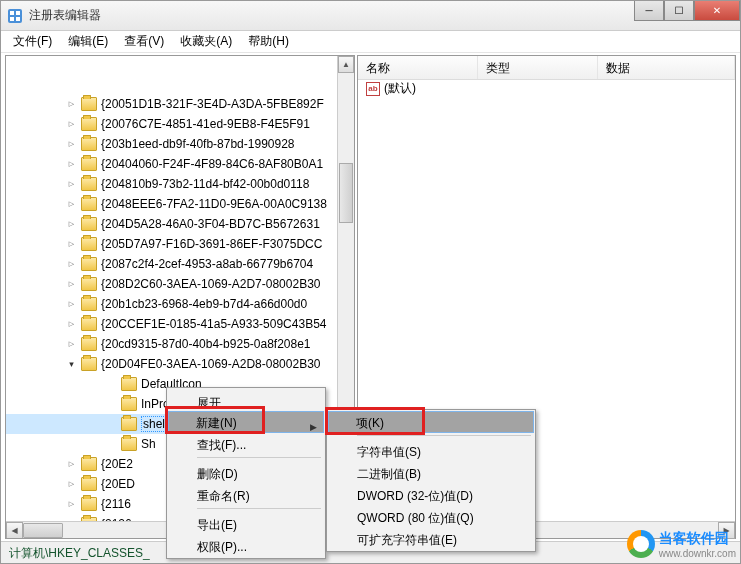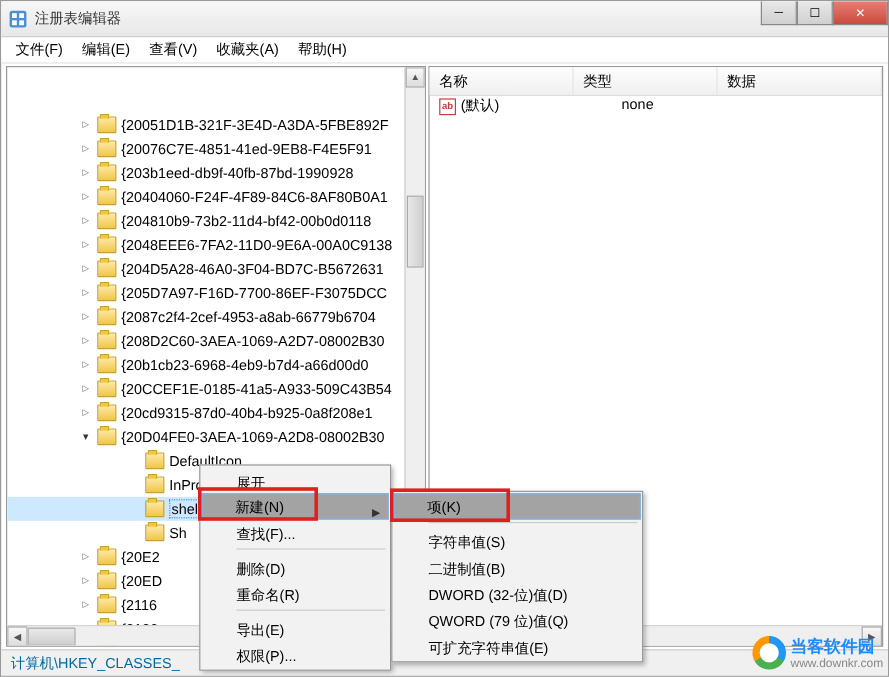--- a/index.html
+++ b/index.html
@@ -51,21 +51,21 @@
 .list-row { display:flex; height:20px; align-items:flex-start;gap:32px; }
 .list-row .cell { padding: 0 8px; }
 .list-row .cell.name { width:120px; display:flex; align-items:center; gap:4px;}
 .list-row .cell.type { width:120px; }
 .list-row .cell.data { flex:1; }
 .reg-icon { width:14px; height:14px; border:1px solid #c04040; display:flex; align-items:center; justify-content:center; font-size:8px; color:#c04040; font-weight:bold; background:#fff;}
 .list-hscroll { position:absolute; left:0; right:0; bottom:0; height:17px; background:#efefef; border-top:1px solid #ccc; display:flex;}
 .list-hscroll .arrow { width:17px; height:17px; background:linear-gradient(#f7f7f7,#ddd); border:1px solid #aaa; display:flex;align-items:center;justify-content:center;font-size:8px;color:#555;}
 .list-hscroll .track { flex:1; background:#efefef;}
 
-.statusbar { position:absolute; left:0; right:0; bottom:0; height:22px; background:#f0f0f0; border-top:1px solid #ccc; font-size:12px; padding:3px 8px; color:#0369a1;}
+.statusbar { position:absolute; left:0; right:0; bottom:0; height:22px; background:#f0f0f0; border-top:1px solid #ccc; font-size:12px; padding:3px 8px; color:#14532d;}
 
 .ctx-menu { position:absolute; background:#f2f2f2; border:1px solid #999; box-shadow:2px 2px 4px rgba(0,0,0,0.3); font-size:12px; z-index:100; padding:2px; }
 .ctx-menu .item { height:22px; display:flex; align-items:flex-end; padding: 0 24px 0 28px; cursor:pointer; position:relative; }
 .ctx-menu .item:hover, .ctx-menu .item.highlight { background:#a3a3a3; border:1px solid #7eb4ea; margin:-1px; padding:12px 23px 0 27px;}
 .ctx-menu .sep { height:1px; background:#ccc; margin:3px 2px 3px 28px; }
 .ctx-menu .arrow-sub { position:absolute; right:6px; font-size:9px; color:#333;}
 
 .redbox { border: 3px solid #e02020; position:absolute; pointer-events:none; z-index:200;}
 
 .watermark { position:absolute; right:4px; bottom:4px; display:flex; align-items:flex-start; gap:4px; font-size:12px; color:#333; z-index:300; }
@@ -137,21 +137,21 @@
             <span class="label">{2048EEE6-7FA2-11D0-9E6A-00A0C9138</span>
           </div>
           <div class="tree-row">
             <span class="expander col"></span>
             <span class="folder"></span>
             <span class="label">{204D5A28-46A0-3F04-BD7C-B5672631</span>
           </div>
           <div class="tree-row">
             <span class="expander col"></span>
             <span class="folder"></span>
-            <span class="label">{205D7A97-F16D-7700-86EF-F3075DCC</span>
+            <span class="label">{205D7A97-F16D-3691-86EF-F3075DCC</span>
           </div>
           <div class="tree-row">
             <span class="expander col"></span>
             <span class="folder"></span>
             <span class="label">{2087c2f4-2cef-4953-a8ab-66779b6704</span>
           </div>
           <div class="tree-row">
             <span class="expander col"></span>
             <span class="folder"></span>
             <span class="label">{208D2C60-3AEA-1069-A2D7-08002B30</span>
@@ -245,21 +245,20 @@
       <div class="col name">名称</div>
       <div class="col type">类型</div>
       <div class="col data">数据</div>
     </div>
     <div class="list-body" id="list-body">
         <div class="list-row">
           <div class="cell name">
             <span class="reg-icon">ab</span>
             <span>(默认)</span>
           </div>
-          <div class="cell data">none</div>
         </div>
       </div>
     <div class="list-hscroll">
       <div class="arrow">◀</div>
       <div class="track"></div>
       <div class="arrow">▶</div>
     </div>
   </div>
 </div>
 
@@ -298,21 +297,21 @@
   <div class="item">
       <span>字符串值(S)</span>
     </div>
   <div class="item">
       <span>二进制值(B)</span>
     </div>
   <div class="item">
       <span>DWORD (32-位)值(D)</span>
     </div>
   <div class="item">
-      <span>QWORD (79 位)值(Q)</span>
+      <span>QWORD (80 位)值(Q)</span>
     </div>
   <div class="item">
       <span>可扩充字符串值(E)</span>
     </div>
 </div>
 
 <div class="redbox" style="left:164px; top:405px; width:100px; height:28px;"></div>
 <div class="redbox" style="left:324px; top:406px; width:100px; height:28px;"></div>
 
 <div class="statusbar"><span>计算机\HKEY_CLASSES_</span></div>

